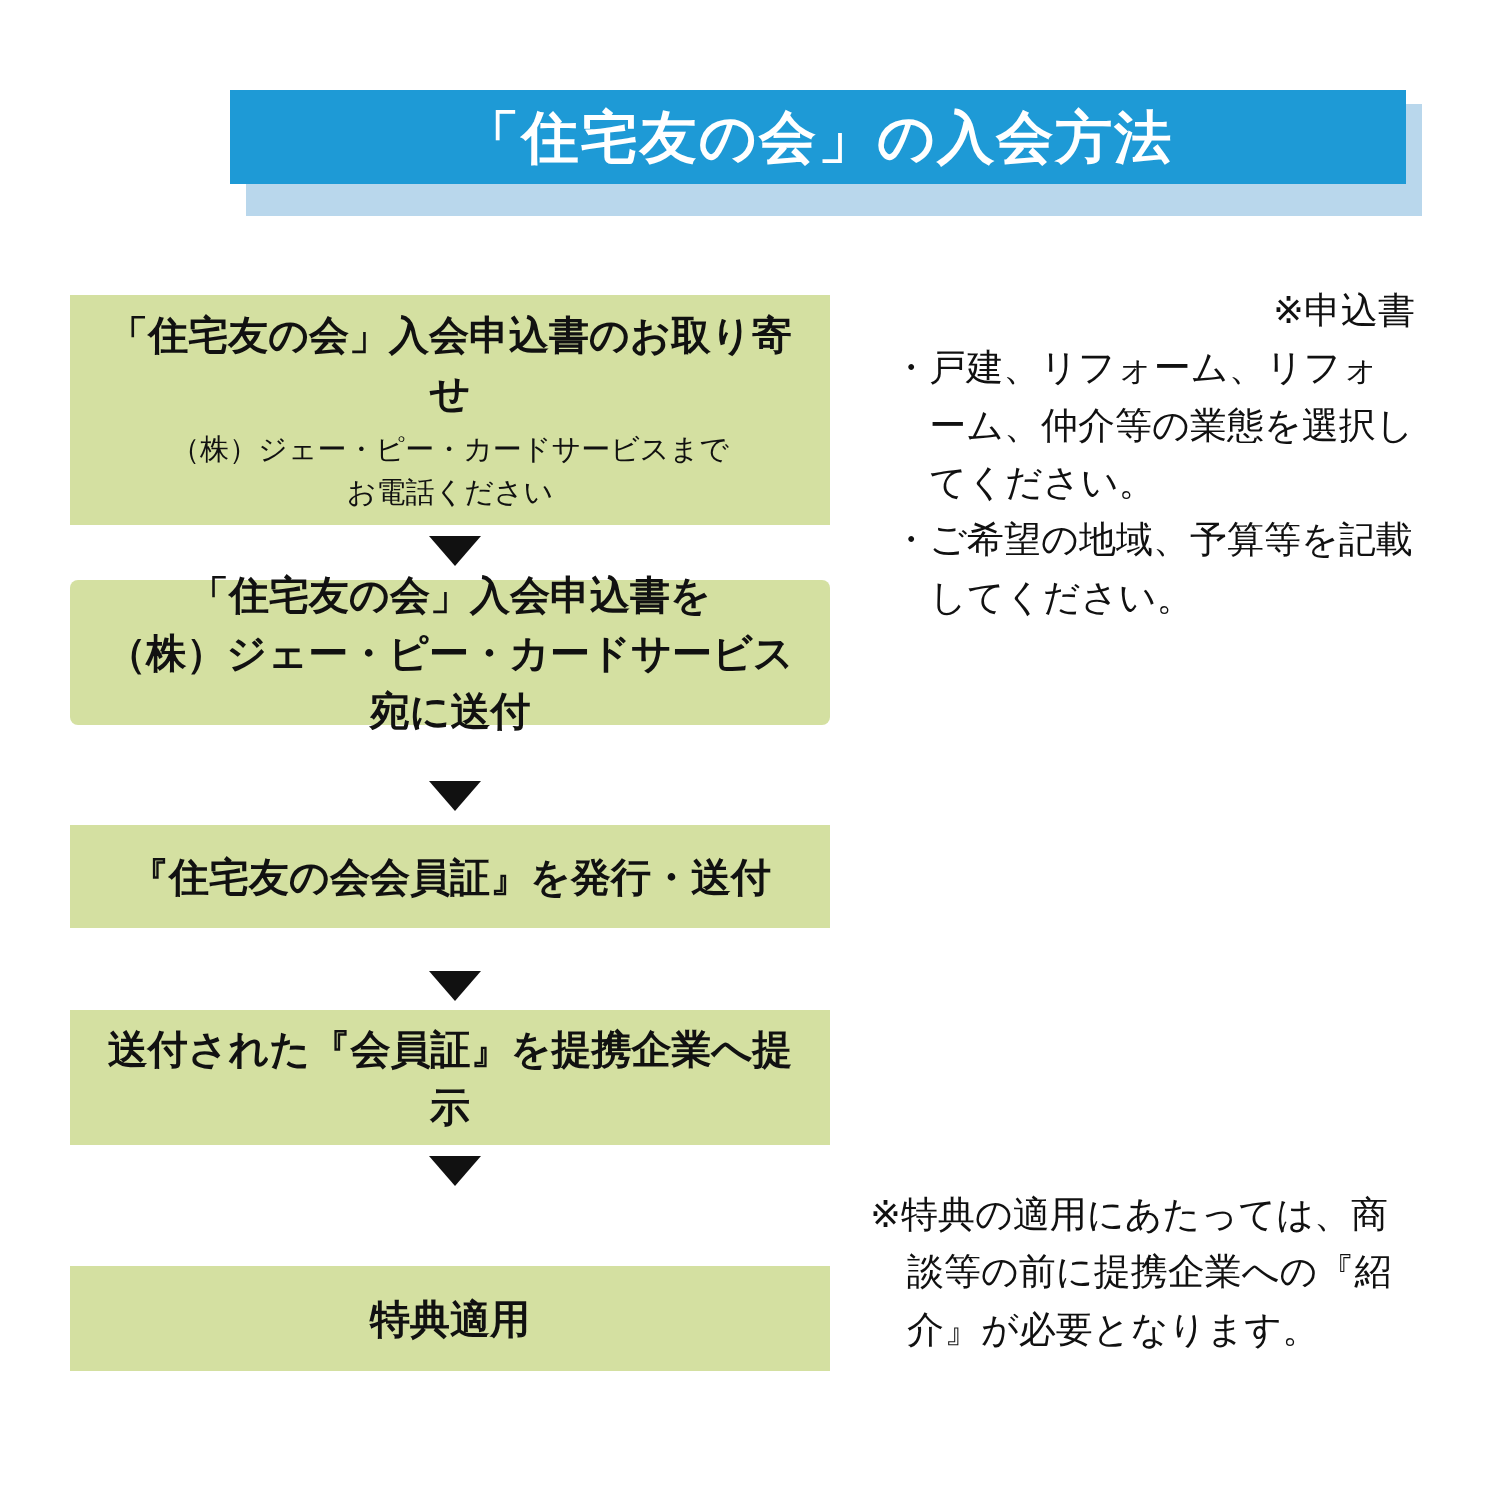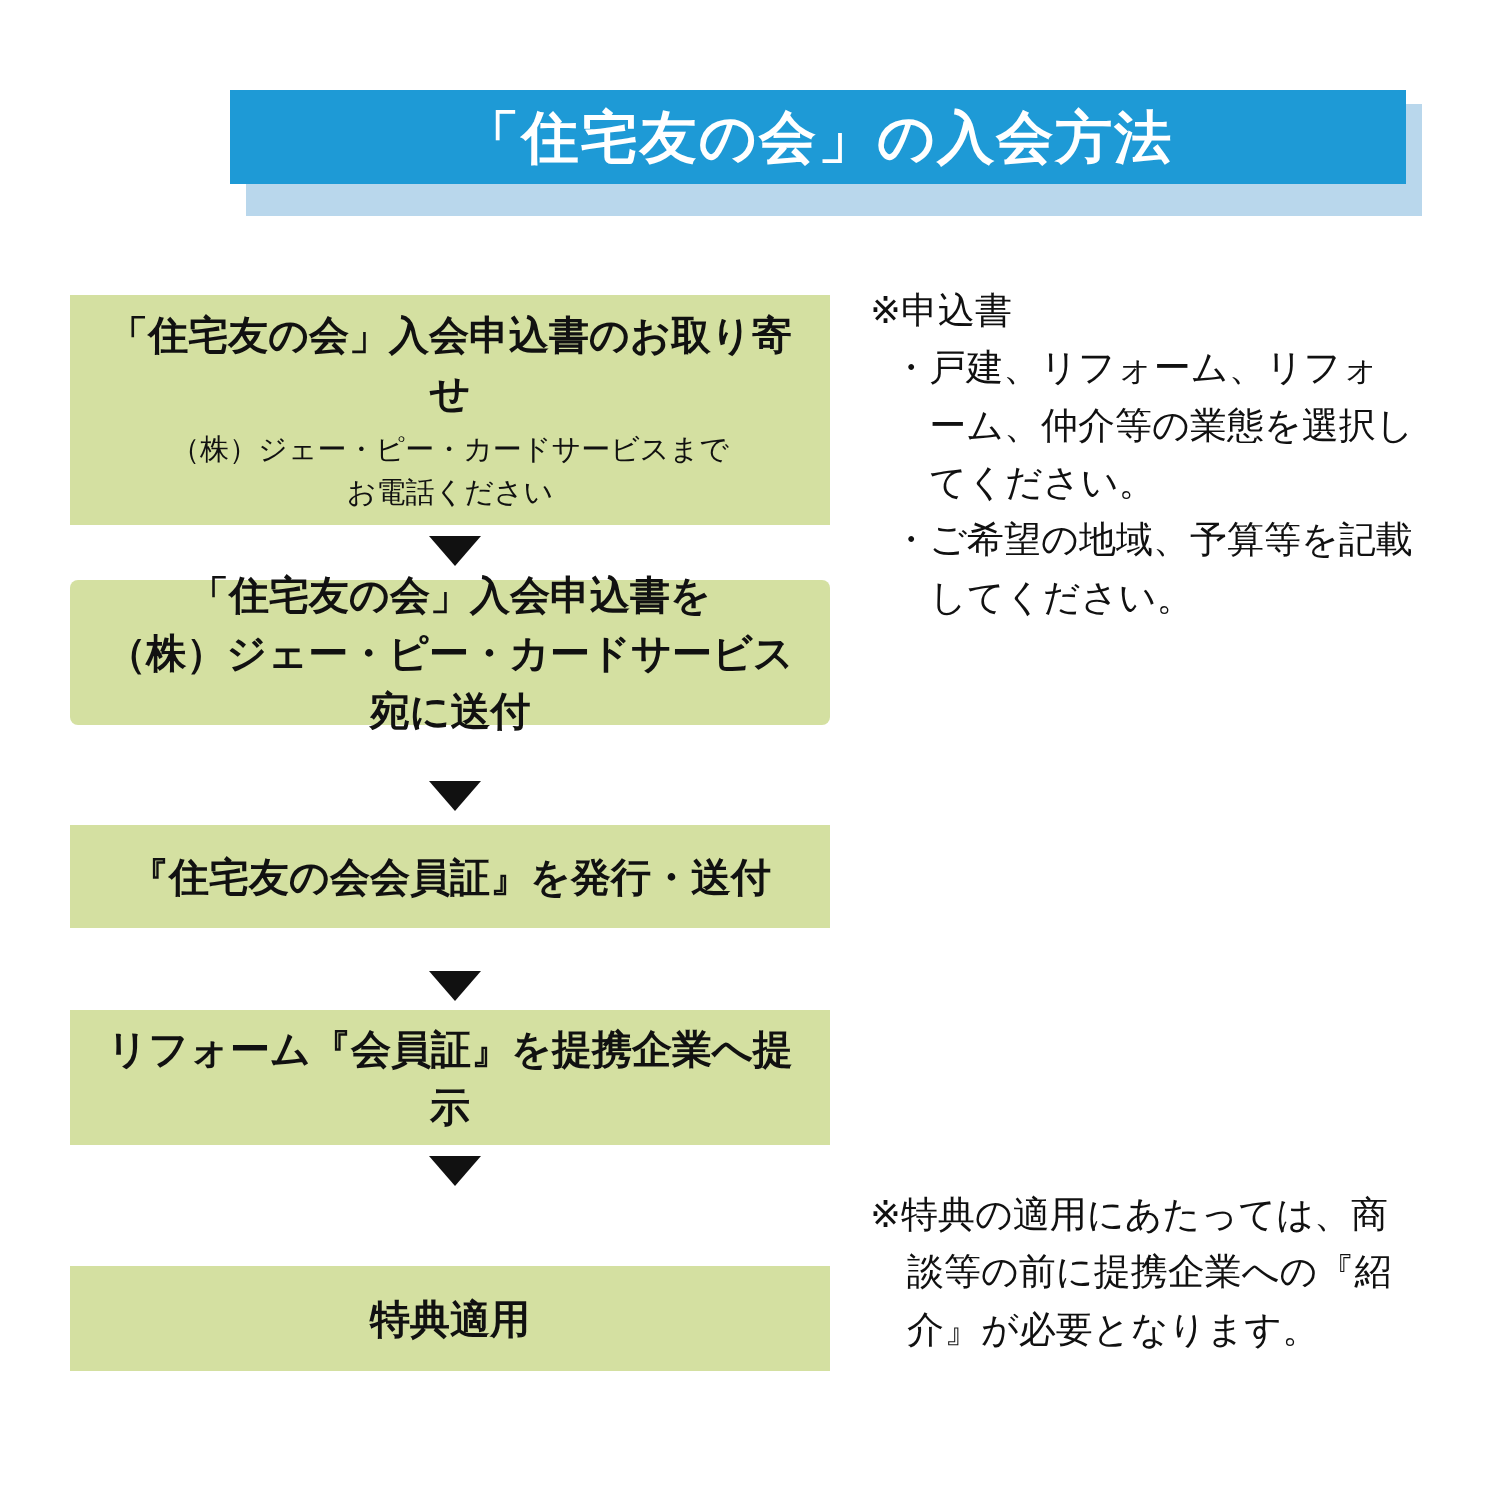--- a/index.html
+++ b/index.html
@@ -92,20 +92,21 @@
     width:545px;
     font-size:37px;
     font-weight:500;
     line-height:1.55;
     color:var(--ink);
   }
   .note-application{left:870px;top:282px;}
   .note-benefit{left:870px;top:1186px;}
   .note-heading{
     padding-left:0;
+    text-align:right;
   }
   .note-item{
     padding-left:1.6em;
     text-indent:-1em;
   }
   .hang{
     padding-left:1em;
     text-indent:-1em;
   }
 </style>
@@ -138,21 +139,21 @@
 
   <div class="arrow-down arrow2"></div>
 
   <div class="step step3">
     <div class="step-title">『住宅友の会会員証』を発行・送付</div>
   </div>
 
   <div class="arrow-down arrow3"></div>
 
   <div class="step step4">
-    <div class="step-title">リフォーム『会員証』を提携企業へ提示</div>
+    <div class="step-title">送付された『会員証』を提携企業へ提示</div>
   </div>
 
   <div class="arrow-down arrow4"></div>
 
   <div class="step step5">
     <div class="step-title">特典適用</div>
   </div>
 
   <div class="note note-application">
     <div class="note-heading">※申込書</div>

